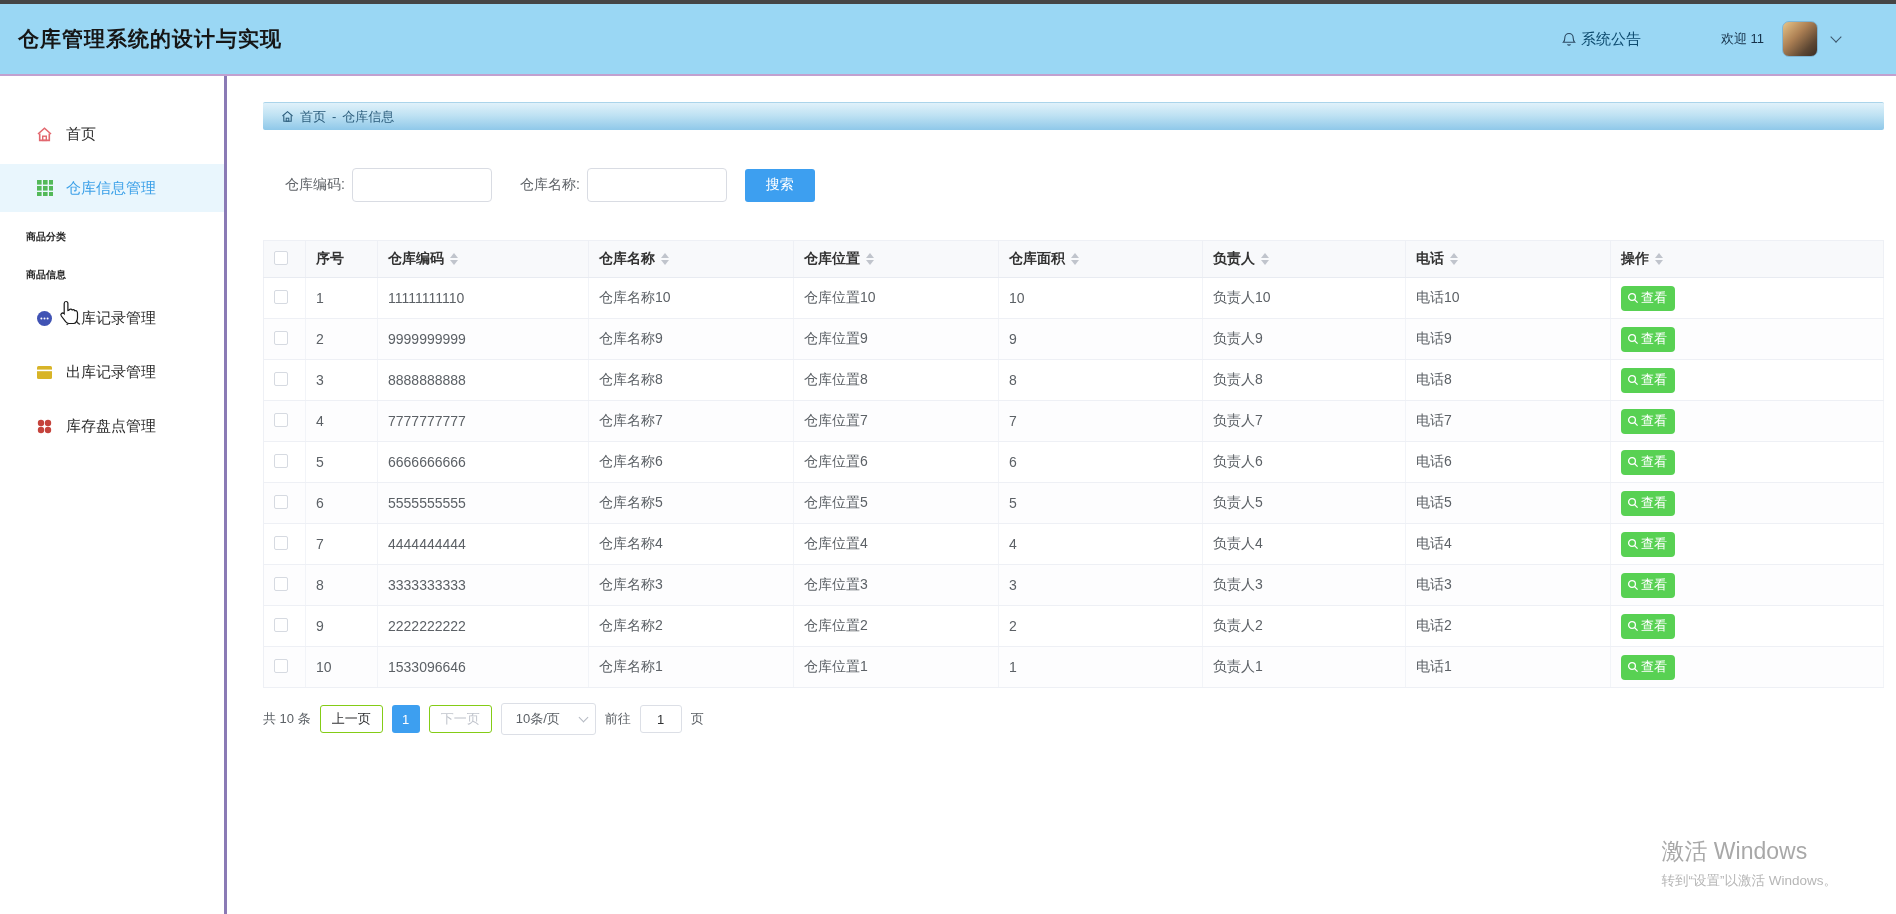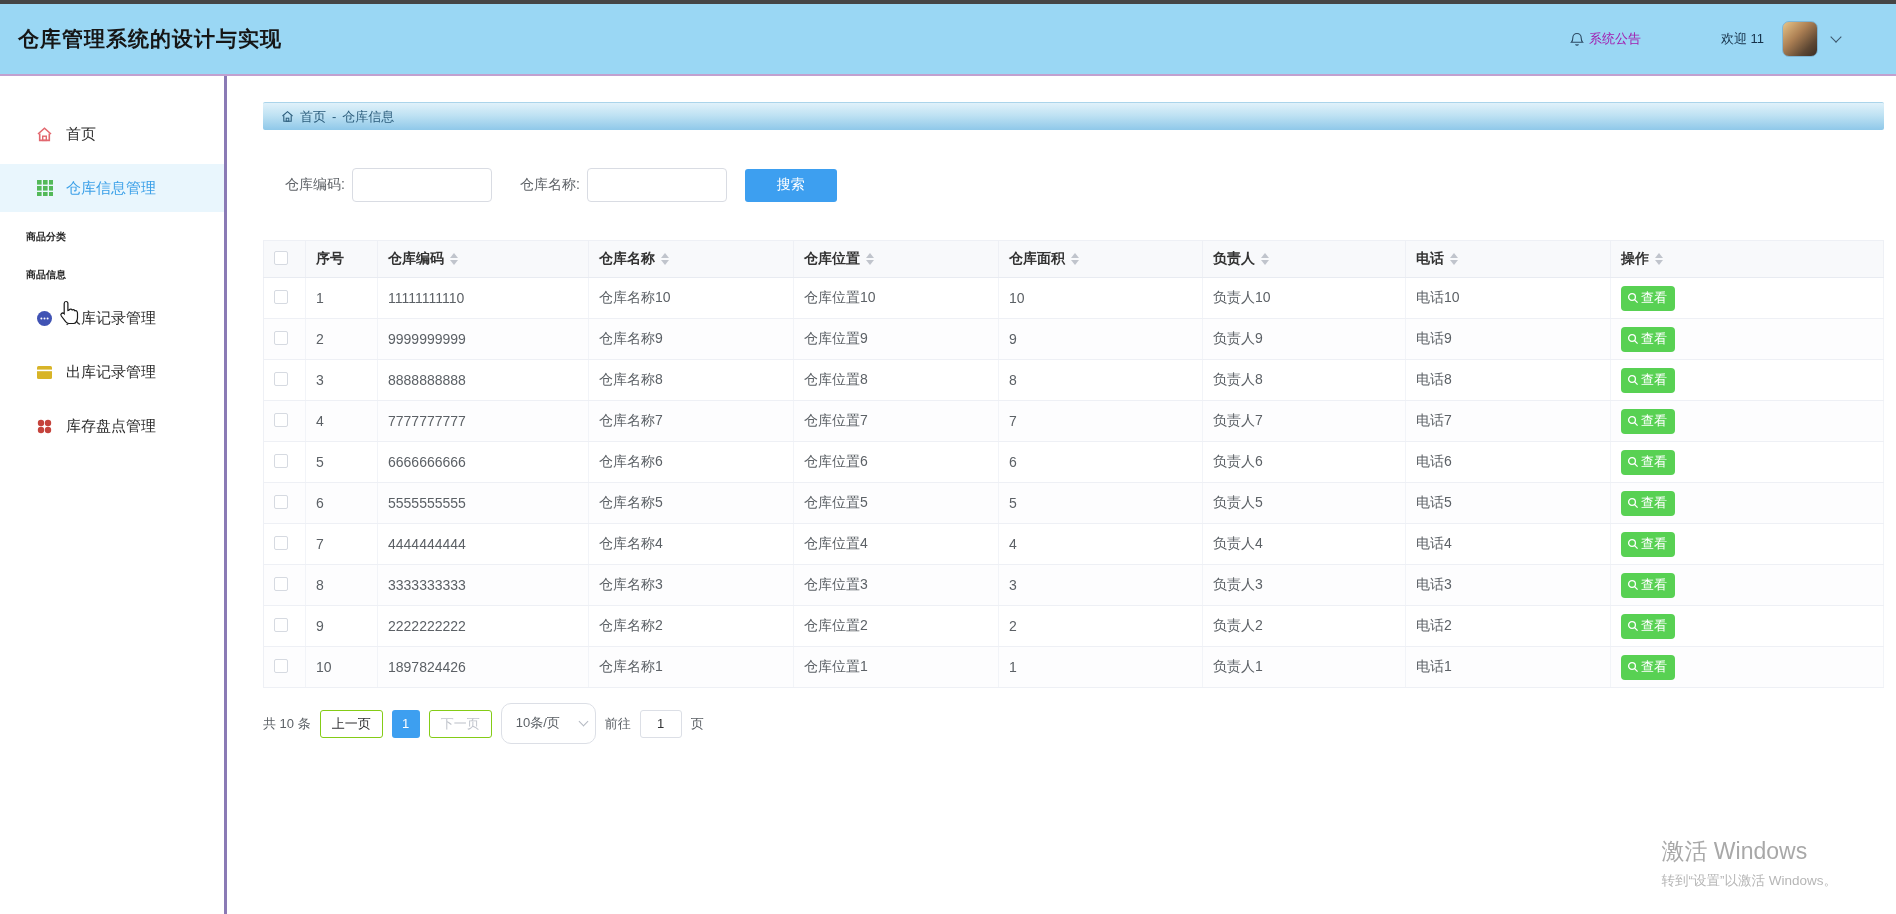--- a/index.html
+++ b/index.html
@@ -4,21 +4,21 @@
 <style>
   * { margin:0; padding:0; box-sizing:border-box; }
   html,body { width:1896px; height:914px; overflow:hidden; background:#fff;
     font-family:"Liberation Sans","DejaVu Sans",sans-serif; }
   .topstrip { height:4px; background:#454545; }
   
   .header { height:72px; background:#9ad7f4; border-bottom:2px solid #c2a0cf;
     display:flex; align-items:center; justify-content:space-between; padding:0 56px 0 18px; }
   .app-title { font-size:21px; font-weight:bold; color:#161616; letter-spacing:1px; }
   .header-right { display:flex; align-items:center; gap:10px; }
-  .announce { display:flex; align-items:center; gap:5px; font-size:13px; color:#a21caf; cursor:pointer; margin-right:70px; }
+  .announce { display:flex; align-items:center; gap:5px; font-size:15px; color:#0c4a6e; cursor:pointer; margin-right:70px; }
   .welcome { font-size:13px; color:#16324a; }
   .avatar { width:36px; height:36px; border-radius:7px; margin-left:8px;
     background:linear-gradient(135deg,#e8c588 0%,#ad8054 40%,#5d4733 75%,#3a2c22 100%);
     border:1px solid #7fb6d6; }
   .chev { width:8px; height:8px; border-right:1.6px solid #3c566b; border-bottom:1.6px solid #3c566b;
     transform:rotate(45deg); margin-left:4px; margin-top:-4px; }
   
   .shell { display:flex; height:840px; }
   .sidebar { width:227px; background:#fff; border-right:3px solid #8a7ab5; padding-top:34px; flex:none; position:relative; }
   .side-item { height:48px; margin-bottom:6px; display:flex; align-items:center; padding-left:36px;
@@ -32,21 +32,21 @@
   .crumbbar { height:28px; border-radius:2px; display:flex; align-items:center; padding-left:18px;
     background:linear-gradient(180deg,#e0f1fa 0%,#bfe2f3 45%,#8fc8e9 100%);
     border-top:1px solid #aad4ea; font-size:13px; color:#2c5d7c; gap:6px; }
   .crumbbar a { color:#2c5d7c; text-decoration:none; }
   
   .searchrow { margin-top:38px; display:flex; align-items:center; padding-left:22px; }
   .searchrow label { font-size:14px; color:#5f6368; margin-right:7px; }
   .s-input { width:140px; height:34px; border:1px solid #d9dce3; border-radius:4px; padding:0 8px;
     font-size:13px; color:#303133; outline:none; }
   .gap28 { width:28px; } .gap18 { width:18px; }
-  .search-btn { width:92px; height:33px; background:#3d9ff0; color:#fff; border:none; border-radius:3px;
+  .search-btn { width:70px; height:33px; background:#3d9ff0; color:#fff; border:none; border-radius:3px;
     font-size:14px; cursor:pointer; }
   
   table.grid { margin-top:38px; width:1620px; border-collapse:collapse; table-layout:fixed;
     border-left:1px solid #eef0f5; }
   .grid th { height:37px; background:#f8f9fb; font-size:14px; color:#333; font-weight:bold; text-align:left;
     padding:0 10px; border-bottom:1px solid #e8ebf1; border-right:1px solid #eef0f5; border-top:1px solid #eef0f5; white-space:nowrap; }
   .grid td { height:41px; font-size:14px; color:#5c6166; padding:0 10px;
     border-bottom:1px solid #eef0f5; border-right:1px solid #f2f4f8; white-space:nowrap; }
   .grid tr:nth-child(even) td { background:#fdfdfe; }
   .cbx { width:14px; height:14px; border:1px solid #d6dae1; border-radius:2px; background:#fff; display:inline-block; cursor:pointer; }
@@ -56,21 +56,21 @@
   .view-btn { display:inline-flex; align-items:center; gap:2px; height:25px; padding:0 8px 0 6px;
     background:#58d153; border:none; border-radius:4px; color:#fff; font-size:13px; cursor:pointer; }
   
   .pager { width:1620px; margin-top:15px; display:flex; align-items:center; justify-content:flex-start; gap:9px;
     font-size:13px; color:#5c6166; }
   .pg-btn { height:28px; padding:0 11px; border:1px solid #84cc16; border-radius:3px; background:#fff;
     display:flex; align-items:center; font-size:13px; color:#303133; cursor:pointer; }
   .pg-btn.disabled { color:#c0c4cc; cursor:default; }
   .pg-num { width:28px; height:28px; background:#3d9ff0; color:#fff; border-radius:3px;
     display:flex; align-items:center; justify-content:center; font-size:13px; cursor:pointer; }
-  .pg-select { width:95px; height:41px; border:1px solid #dcdfe6; border-radius:10px; display:flex;
+  .pg-select { width:95px; height:32px; border:1px solid #dcdfe6; border-radius:3px; display:flex;
     align-items:center; justify-content:space-between; padding:0 8px 1px 14px; color:#5c6166; cursor:pointer; }
   .pg-select .chev2 { width:7px; height:7px; border-right:1.4px solid #b4b9c2; border-bottom:1.4px solid #b4b9c2;
     transform:rotate(45deg); margin-top:-3px; }
   .pg-goto-input { width:42px; height:28px; border:1px solid #dcdfe6; border-radius:3px; text-align:center;
     font-size:13px; color:#303133; outline:none; }
   
   .watermark { position:absolute; right:60px; top:760px; text-align:left; pointer-events:none; }
   .wm1 { font-size:23px; color:#a8a8a8; }
   .wm2 { font-size:13.5px; color:#b6b6b6; margin-top:5px; }
   .cursor { position:absolute; left:58px; top:224px; pointer-events:none; }
@@ -393,21 +393,21 @@
                 <svg width="12" height="12" viewBox="0 0 12 12">
                   <circle cx="5" cy="5" r="3.4" fill="none" stroke="#fff" stroke-width="1.3"></circle>
                   <line x1="7.6" y1="7.6" x2="10.6" y2="10.6" stroke="#fff" stroke-width="1.3"></line>
                 </svg>
                 <span>查看</span>
               </button></td>
           </tr>
           <tr>
             <td><span class="cbx"></span></td>
             <td>10</td>
-            <td>1897824426</td>
+            <td>1533096646</td>
             <td>仓库名称1</td>
             <td>仓库位置1</td>
             <td>1</td>
             <td>负责人1</td>
             <td>电话1</td>
             <td><button class="view-btn">
                 <svg width="12" height="12" viewBox="0 0 12 12">
                   <circle cx="5" cy="5" r="3.4" fill="none" stroke="#fff" stroke-width="1.3"></circle>
                   <line x1="7.6" y1="7.6" x2="10.6" y2="10.6" stroke="#fff" stroke-width="1.3"></line>
                 </svg>

